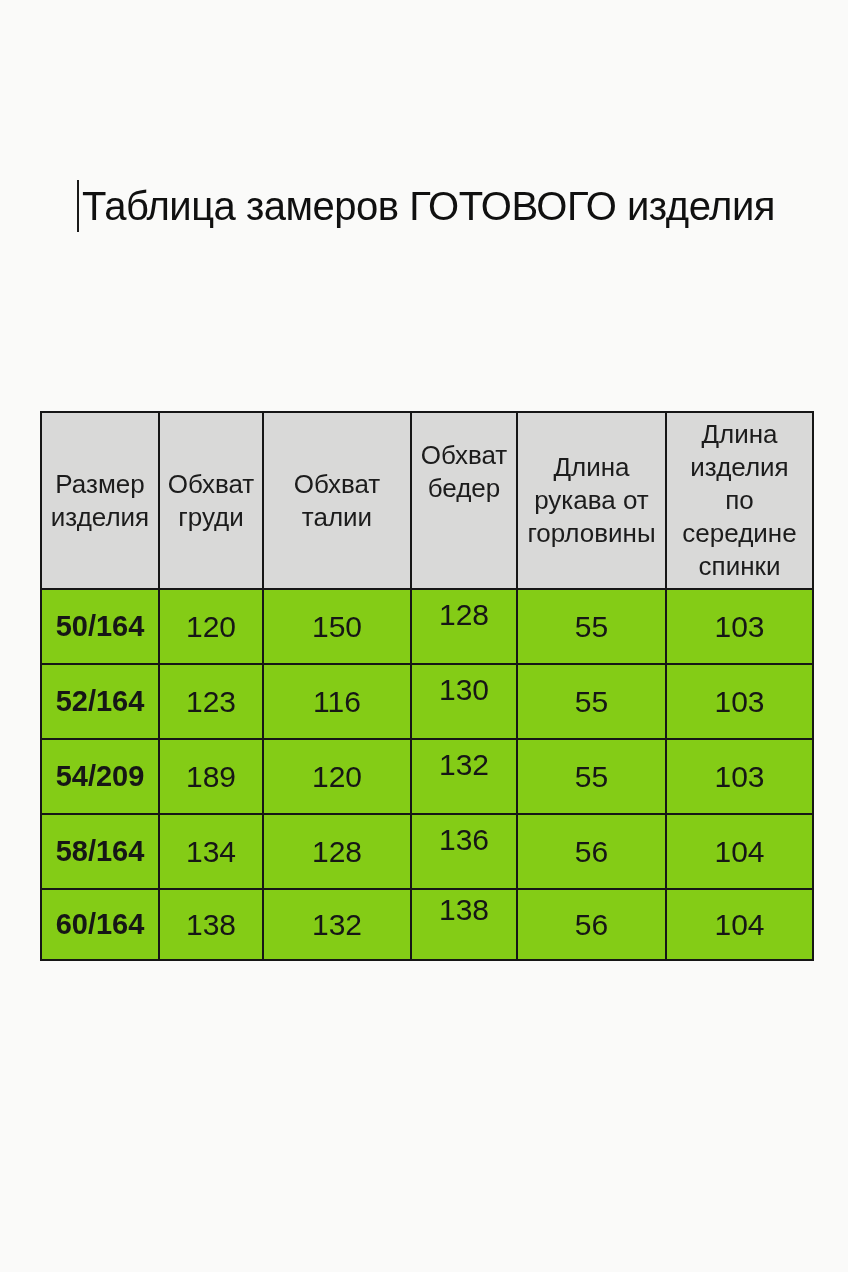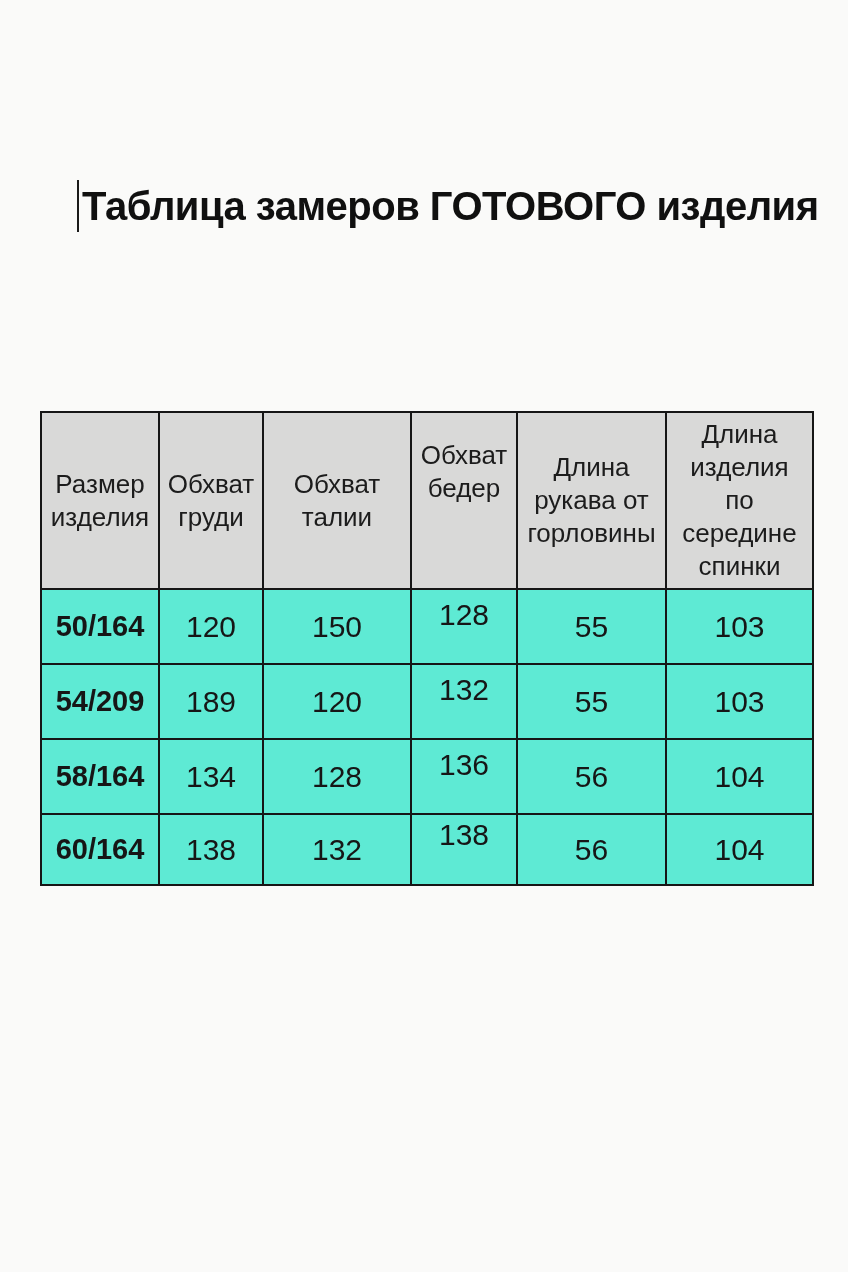--- a/index.html
+++ b/index.html
@@ -27,21 +27,21 @@
   }
   .caret {
     width: 2px;
     height: 52px;
     background: #1a1a1a;
     margin-right: 3px;
     margin-top: 0px;
   }
   .title {
     font-size: 40px;
-    font-weight: 700;
+    font-weight: 400;
     color: #101010;
     letter-spacing: -0.5px;
     line-height: 52px;
     white-space: nowrap;
   }
   table.size-table {
     position: absolute;
     left: 40px;
     top: 411px;
     width: 772px;
@@ -64,21 +64,21 @@
     color: #1c1c1c;
     vertical-align: middle;
     white-space: pre-line;
     padding: 0 2px;
   }
   .size-table th.hips-header {
     vertical-align: top;
     padding-top: 26px;
   }
   .size-table td {
-    background: #5eead4;
+    background: #84cc16;
     font-size: 30px;
     color: #161616;
     vertical-align: middle;
   }
   .size-table td.cell-size {
     font-weight: 700;
     font-size: 29px;
   }
   .size-table td.cell-hips {
     vertical-align: top;
@@ -130,20 +130,28 @@
     <tbody>
       <tr>
         <td class="cell-size">50/164</td>
         <td class="cell-chest">120</td>
         <td class="cell-waist">150</td>
         <td class="cell-hips">128</td>
         <td class="cell-sleeve">55</td>
         <td class="cell-back">103</td>
       </tr>
       <tr>
+        <td class="cell-size">52/164</td>
+        <td class="cell-chest">123</td>
+        <td class="cell-waist">116</td>
+        <td class="cell-hips">130</td>
+        <td class="cell-sleeve">55</td>
+        <td class="cell-back">103</td>
+      </tr>
+      <tr>
         <td class="cell-size">54/209</td>
         <td class="cell-chest">189</td>
         <td class="cell-waist">120</td>
         <td class="cell-hips">132</td>
         <td class="cell-sleeve">55</td>
         <td class="cell-back">103</td>
       </tr>
       <tr>
         <td class="cell-size">58/164</td>
         <td class="cell-chest">134</td>

